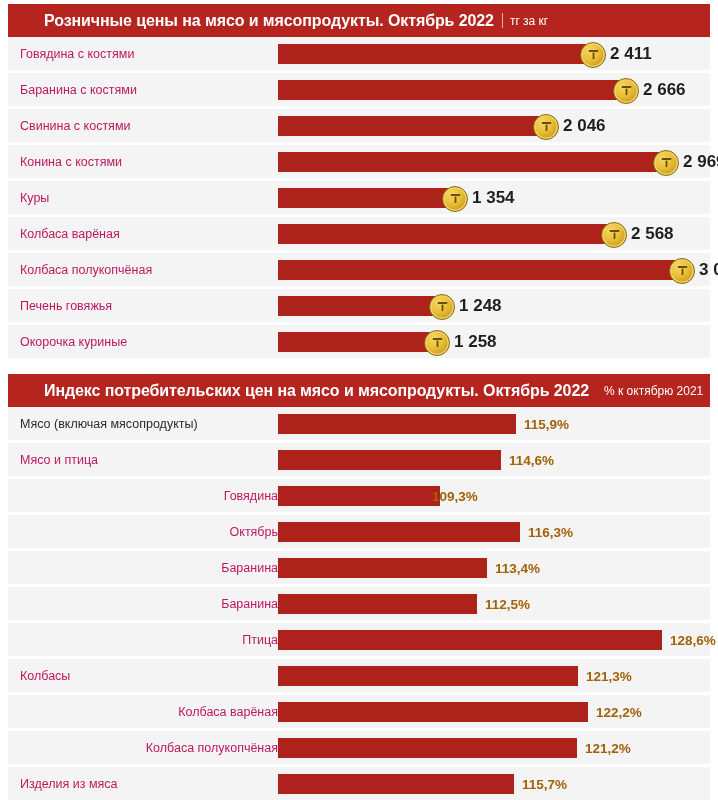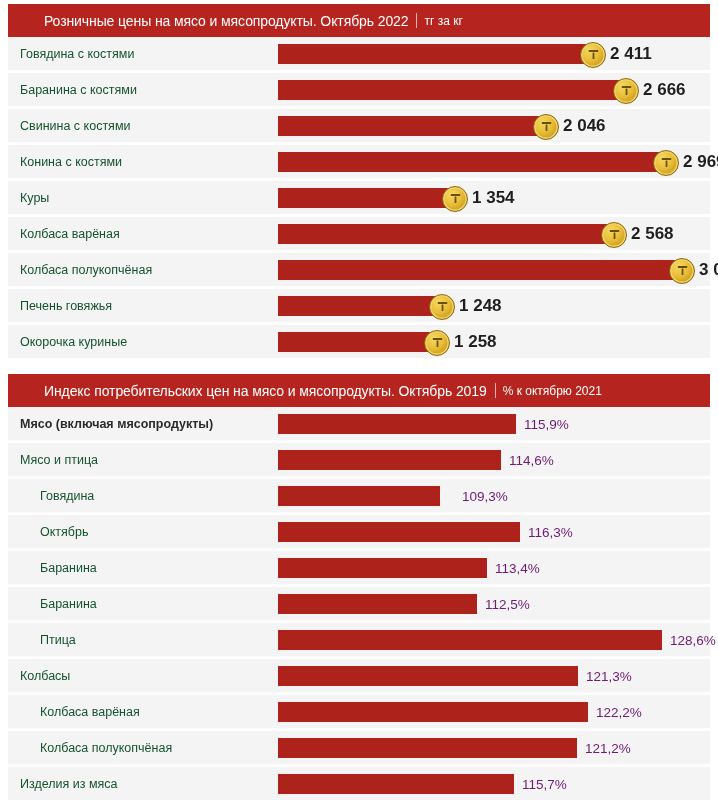--- a/index.html
+++ b/index.html
@@ -23,22 +23,22 @@
     background:#b5241e;
     color:#ffffff;
     height:33px;
     display:flex;
     align-items:center;
     padding:0 12px;
     box-sizing:border-box;
     margin-top:4px;
   }
   .section-header .htitle{
-    font-size:14px;
-    font-weight:normal;
+    font-size:16px;
+    font-weight:bold;
     letter-spacing:-0.1px;
     white-space:nowrap;
     padding-left:24px;
   }
   .section-header .hsep{
     display:inline-block;
     width:1px;height:15px;
     background:rgba(255,255,255,.65);
     margin:0 7px 0 8px;
     vertical-align:-2px;
@@ -58,26 +58,26 @@
     align-items:center;
     background:#f4f4f4;
     margin-bottom:3px;
   }
   .row .label{
     width:270px;
     flex:0 0 270px;
     box-sizing:border-box;
     padding-left:12px;
     font-size:12.5px;
-    color:#14532d;
+    color:#be185d;
     white-space:nowrap;
     overflow:hidden;
   }
-  .row .label.bold{ font-weight:bold; color:#2b2b2b;}
-  .row .label.ind1{ padding-left:32px; }
+  .row .label.bold{ font-weight:normal; color:#2b2b2b;}
+  .row .label.ind1{ padding-left:32px;text-align:right; }
 
   .track{
     position:relative;
     flex:1 1 auto;
     height:33px;
   }
   .bar{
     position:absolute;
     top:50%;
     transform:translateY(-50%);
@@ -109,22 +109,22 @@
     font-size:17px;
     font-weight:bold;
     color:#1f1f1f;
     white-space:nowrap;
   }
   .pct-value{
     position:absolute;
     top:50%;
     transform:translateY(-50%);
     font-size:13.5px;
-    font-weight:normal;
-    color:#701a75;
+    font-weight:bold;
+    color:#a16207;
     white-space:nowrap;
   }
   .spacer{height:9px;}
 </style>
 </head>
 <body>
 
 <div class="infographic">
 
   <div class="section-header">
@@ -249,21 +249,21 @@
             </svg>
           </div>
           <div class="value" style="left:176px">1 258</div>
         </div>
       </div>
     </div>
 
   <div class="spacer"></div>
 
   <div class="section-header">
-    <span class="htitle">Индекс потребительских цен на мясо и мясопродукты. Октябрь 2019</span>
+    <span class="htitle">Индекс потребительских цен на мясо и мясопродукты. Октябрь 2022</span>
     <span class="hsep"></span>
     <span class="hunit">% к октябрю 2021</span>
   </div>
 
   <div class="rows" id="chart2-rows">
       <div class="row">
         <div class="label bold">Мясо (включая мясопродукты)</div>
         <div class="track">
           <div class="bar" style="width:238px"></div>
           <div class="pct-value" style="left:246px">115,9%</div>
@@ -273,21 +273,21 @@
         <div class="label">Мясо и птица</div>
         <div class="track">
           <div class="bar" style="width:223px"></div>
           <div class="pct-value" style="left:231px">114,6%</div>
         </div>
       </div>
       <div class="row">
         <div class="label ind1">Говядина</div>
         <div class="track">
           <div class="bar" style="width:162px"></div>
-          <div class="pct-value" style="left:184px">109,3%</div>
+          <div class="pct-value" style="left:154px">109,3%</div>
         </div>
       </div>
       <div class="row">
         <div class="label ind1">Октябрь</div>
         <div class="track">
           <div class="bar" style="width:242px"></div>
           <div class="pct-value" style="left:250px">116,3%</div>
         </div>
       </div>
       <div class="row">

